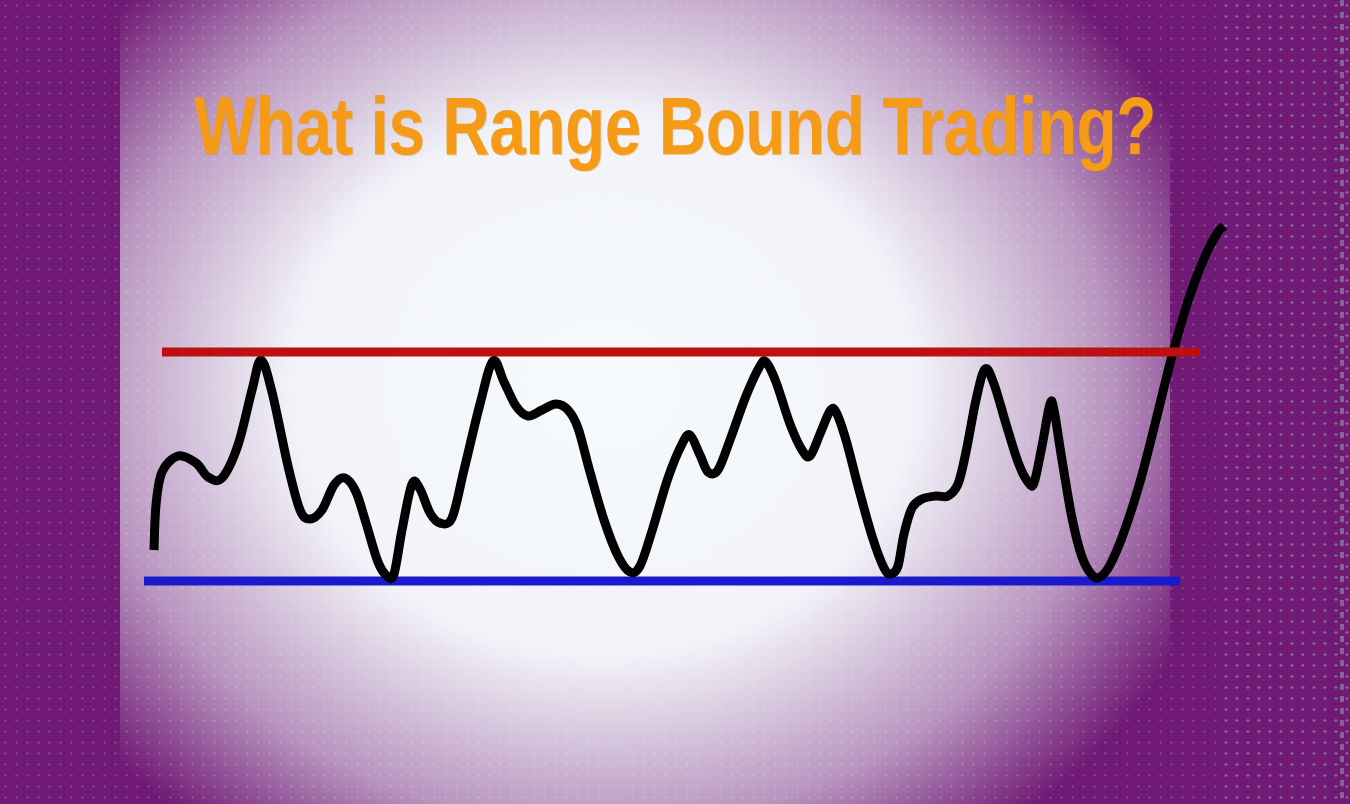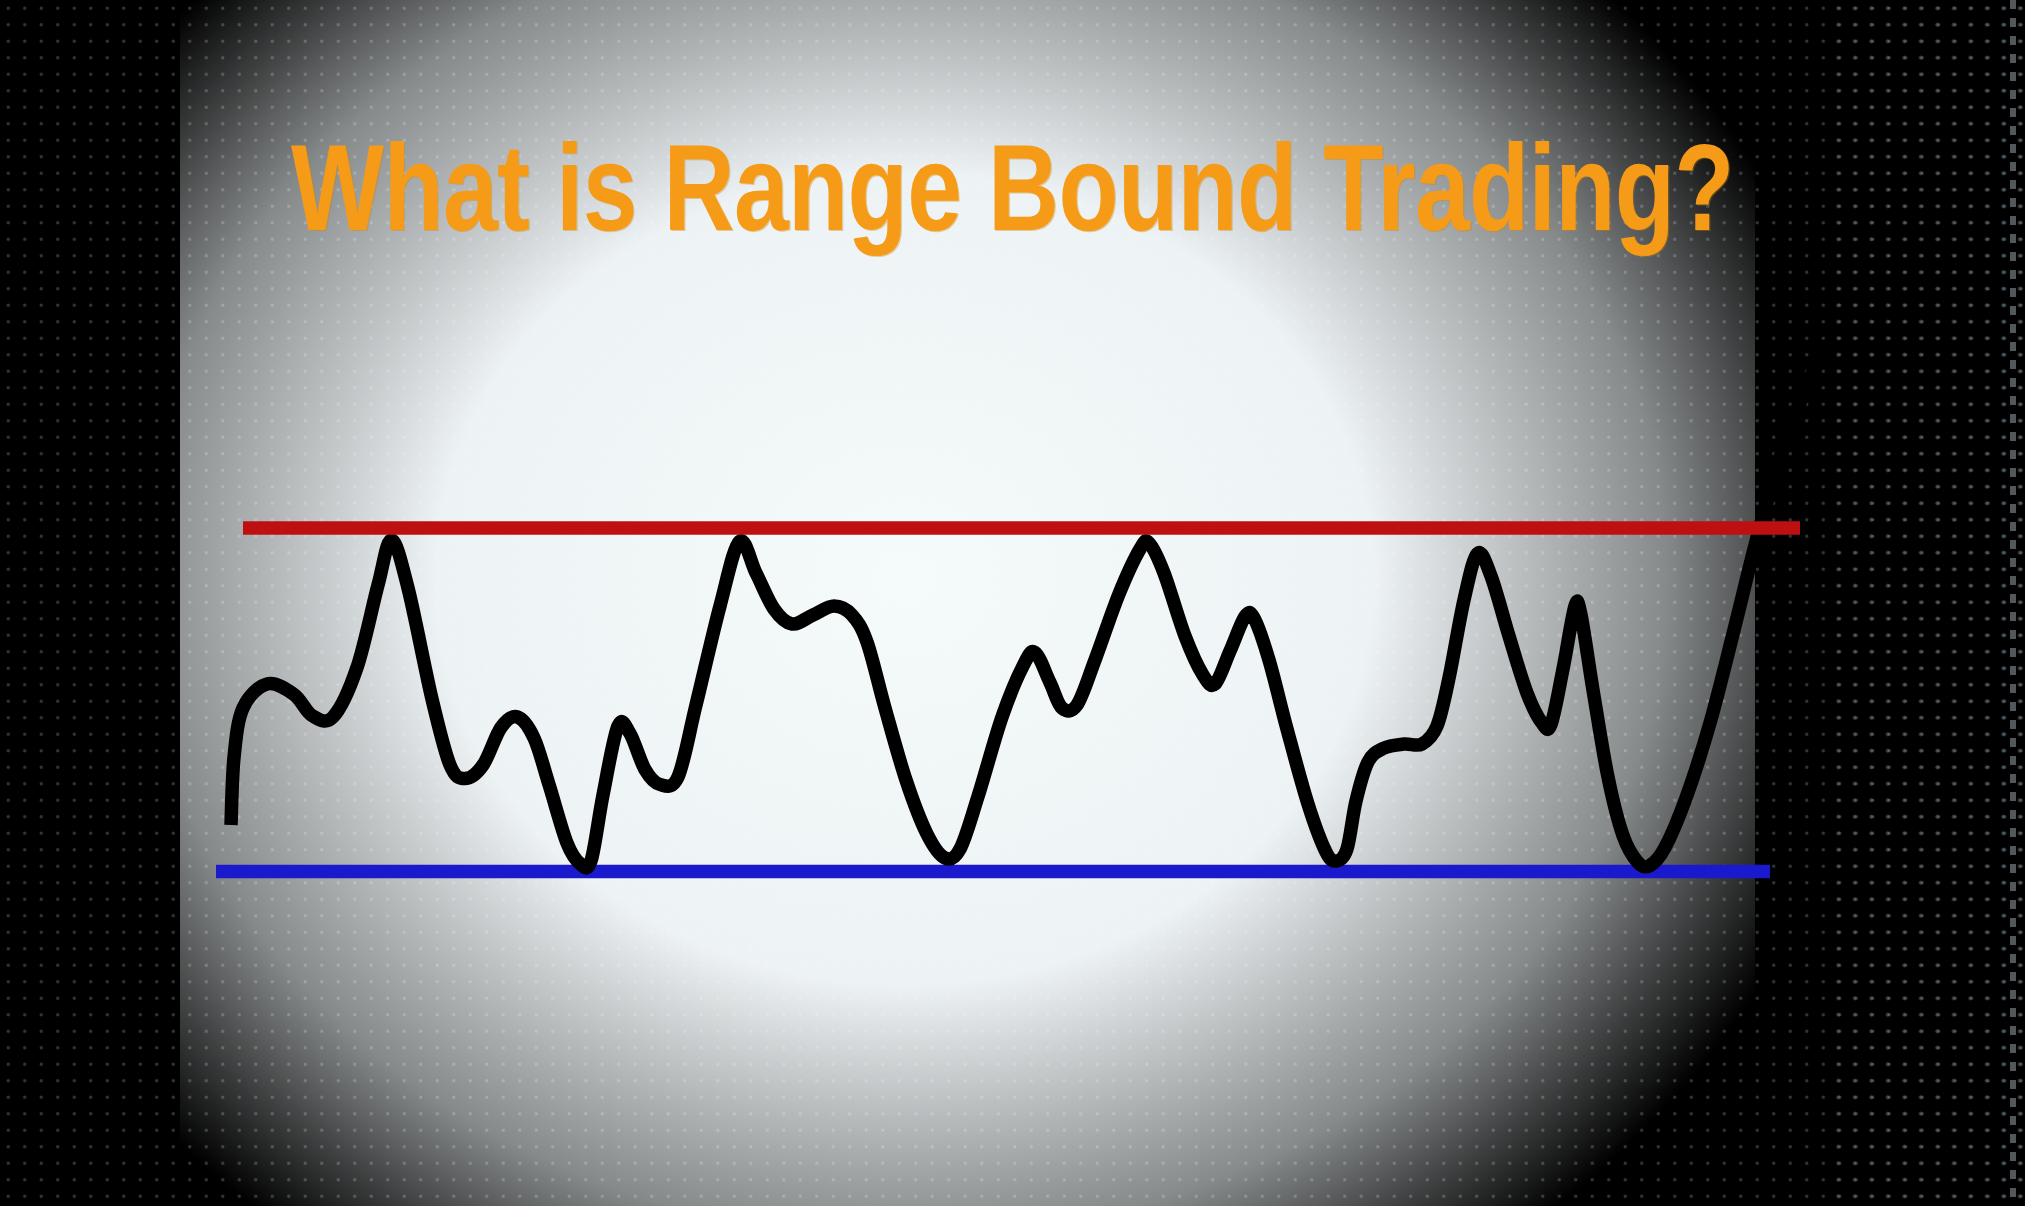--- a/index.html
+++ b/index.html
@@ -100,21 +100,21 @@
   }
   #chart-svg {
     display: block;
     width: 1350px;
     height: 804px;
   }
 </style>
 </head>
 <body>
 
-<div id="slide" style="background: #000000;">
+<div id="slide" style="background: #701a75;">
 
   <div class="dot-texture"></div>
   <div class="center-wash"></div>
   <div class="right-dots"></div>
   <div class="edge-dash"></div>
 
   <div id="title">What is Range Bound Trading?</div>
 
   <div id="chart-area">
     <svg id="chart-svg" viewBox="0 0 1350 804" xmlns="http://www.w3.org/2000/svg">

